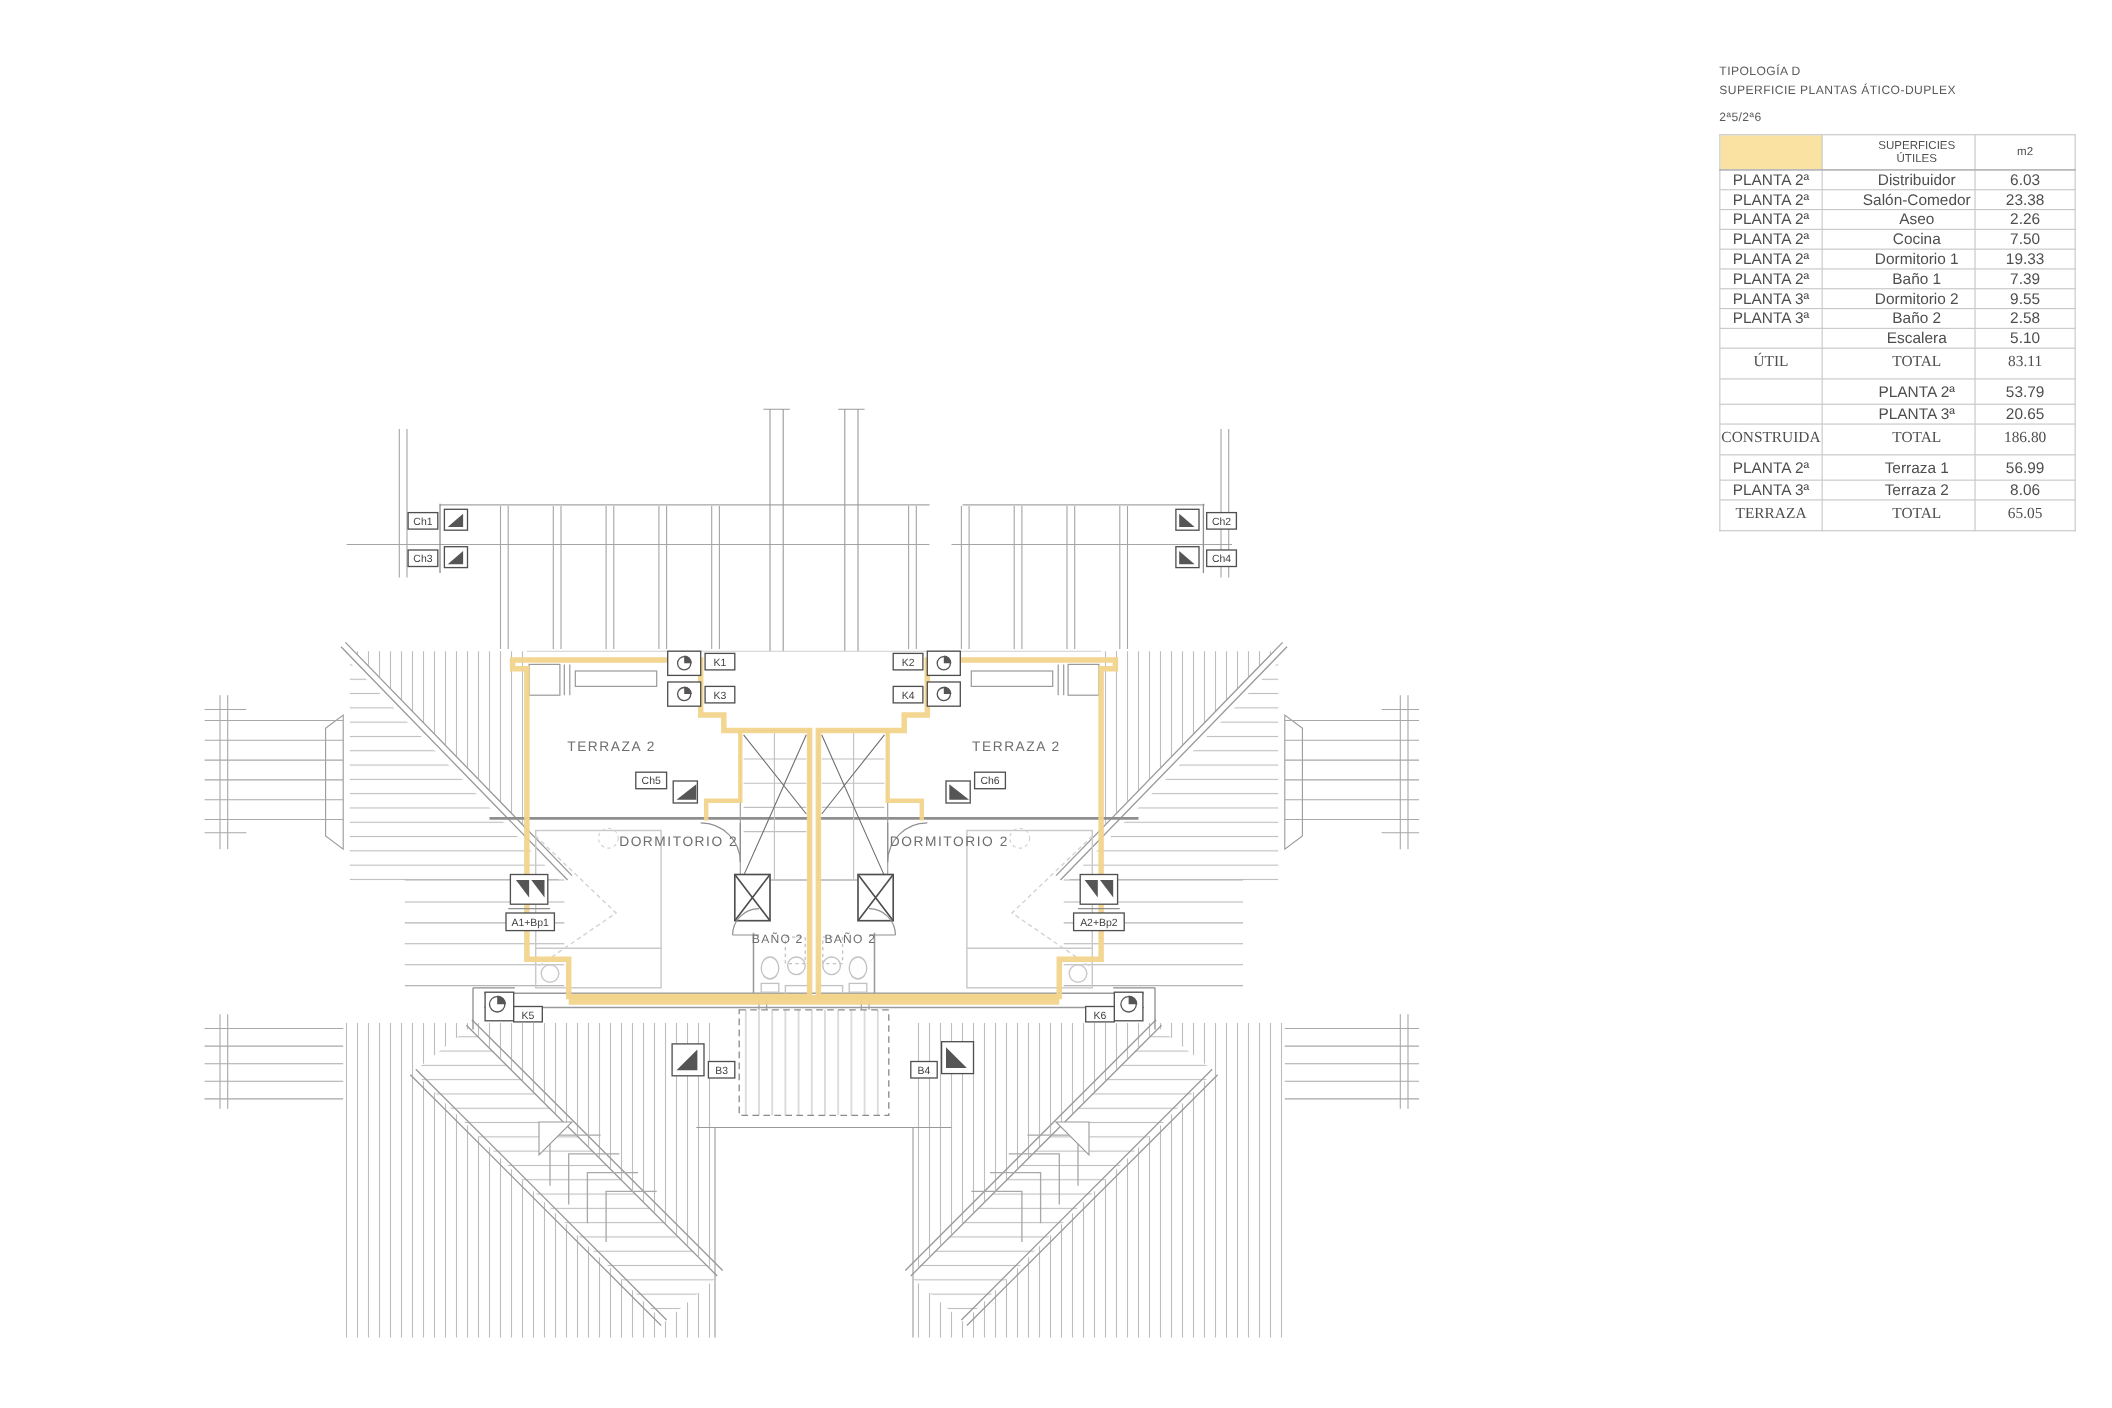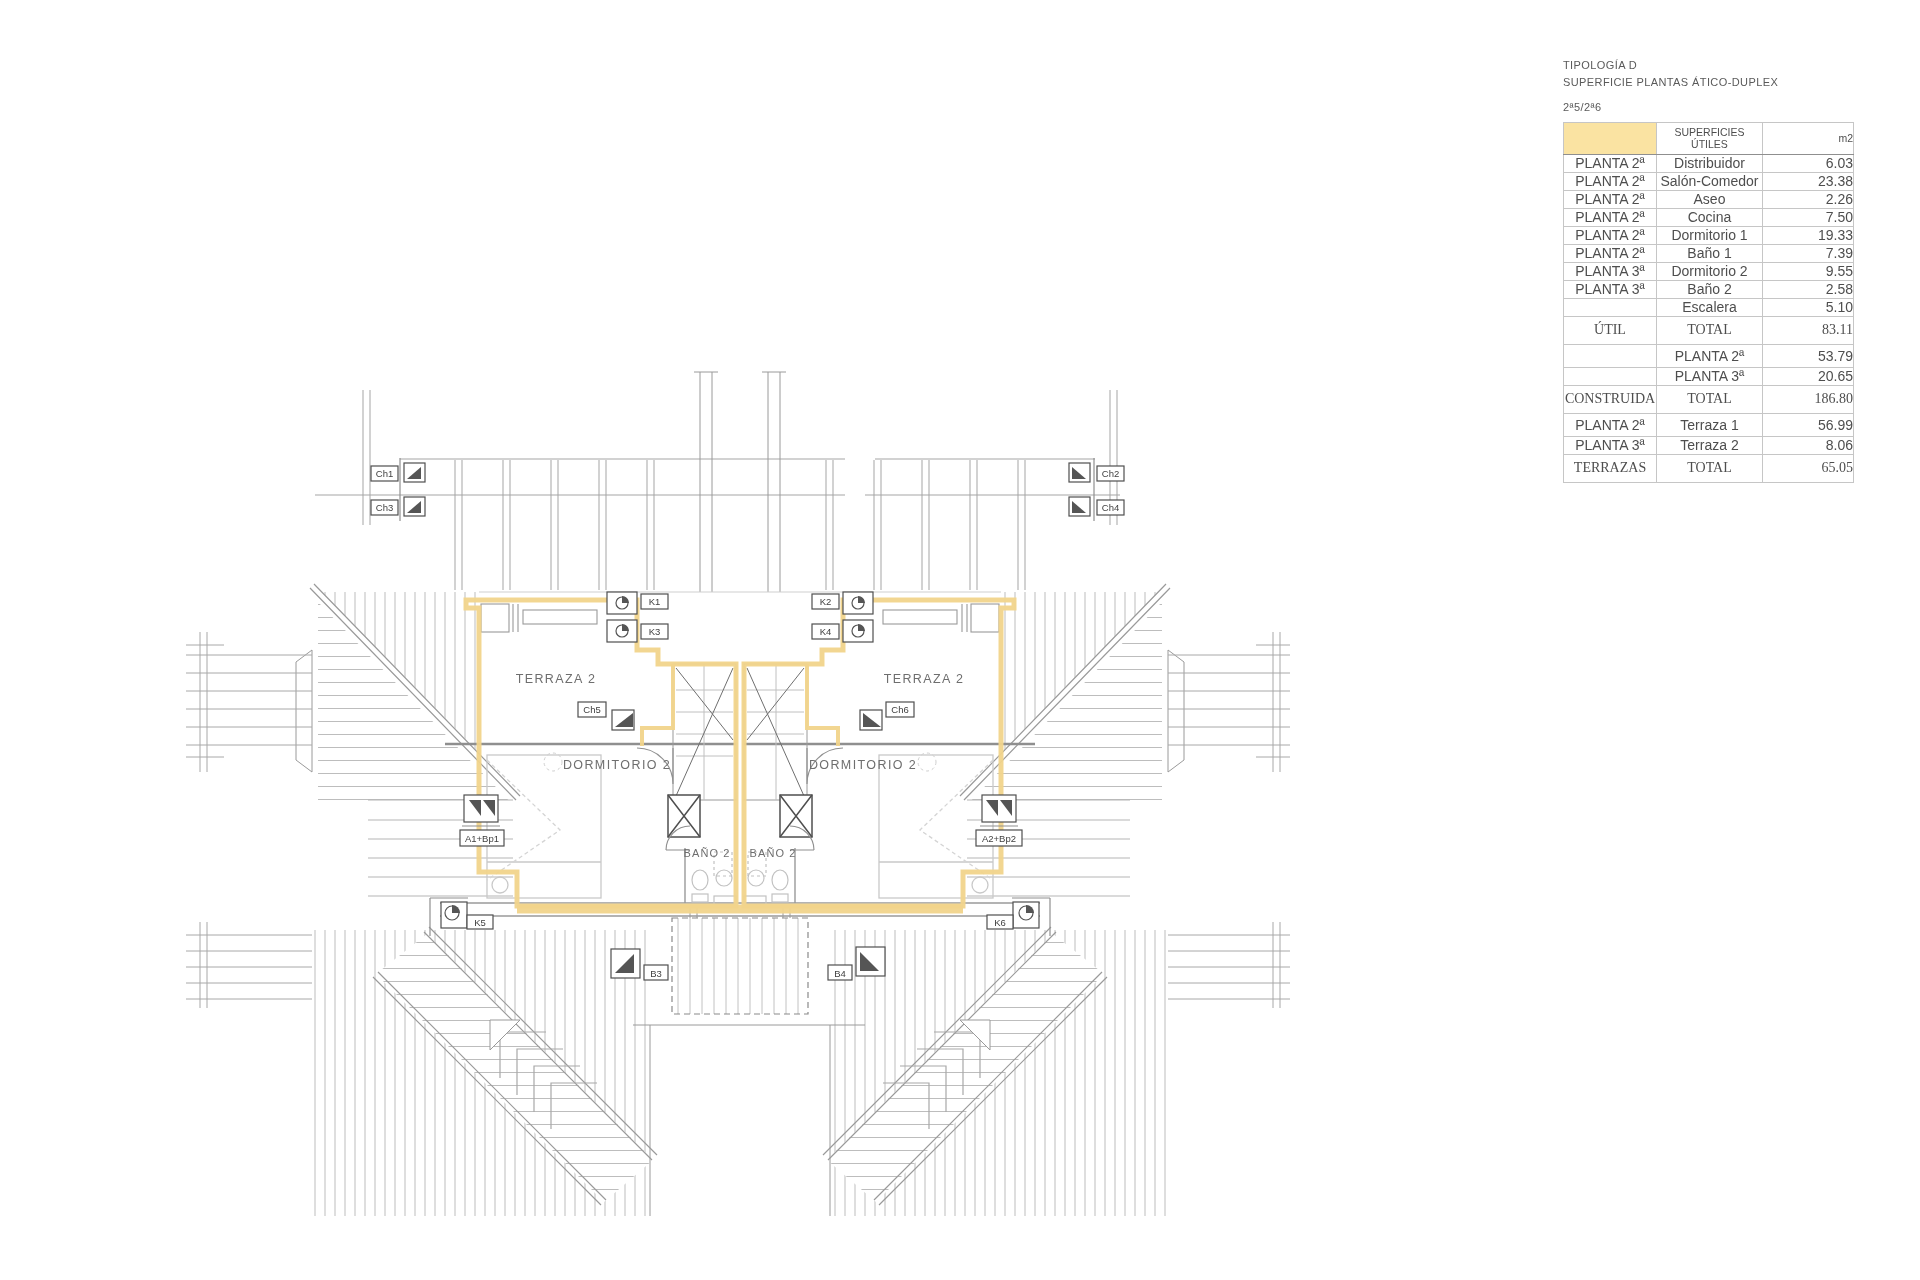--- a/index.html
+++ b/index.html
@@ -7,22 +7,22 @@
         font-family:"Liberation Sans",sans-serif;}
   svg.plan{position:absolute;left:0;top:0;}
   .panel{position:absolute;left:1563px;top:55px;width:288px;color:#565656;}
   .panel .t1,.panel .t2{font-size:11px;letter-spacing:.4px;color:#5a5a5a;margin:4px 0 5px 0;}
   .panel .units{font-size:11px;letter-spacing:.4px;color:#5a5a5a;margin:13px 0 9px 0;}
   table.areas{border-collapse:collapse;width:288px;table-layout:fixed;
               border:1.5px solid #9a9a9a;}
   table.areas td{border:1px solid #c6c6c6;font-size:14px;color:#4e4e4e;text-align:center;
                  padding:0;height:17px;line-height:1.05;overflow:hidden;white-space:nowrap;}
   table.areas .c1{width:92px;}
-  table.areas .c2{width:105px;}
-  table.areas .c3{width:90px;text-align:right;}
+  table.areas .c2{width:105px;padding-left:33px;}
+  table.areas .c3{width:90px;}
   tr.hdr td{height:31px;font-size:10.5px;border-bottom:1.4px solid #8f8f8f;}
   td.ycell{background:#fae3a2;border:1.5px solid #dcb45e;}
   tr.grp td{border-top:1.7px solid #868686;}
   tr.tall td{height:27px;font-family:Liberation Serif, serif;}
   tr.med td{height:22px;}
   text{font-family:"Liberation Sans",sans-serif;}
   .roomlbl{font-size:12.5px;letter-spacing:1.4px;fill:#6e6e6e;text-anchor:middle;}
   .roomlbl2{font-size:11px;letter-spacing:1.1px;fill:#6e6e6e;text-anchor:middle;}
   .taglbl{font-size:9.5px;fill:#3f3f3f;text-anchor:middle;}
 </style>
@@ -377,21 +377,21 @@
             <td class="c1">PLANTA 2ª</td>
             <td class="c2">Terraza 1</td>
             <td class="c3">56.99</td>
           </tr>
     <tr>
             <td class="c1">PLANTA 3ª</td>
             <td class="c2">Terraza 2</td>
             <td class="c3">8.06</td>
           </tr>
     <tr class="grp tall">
-            <td class="c1">TERRAZAS</td>
+            <td class="c1">TERRAZA</td>
             <td class="c2">TOTAL</td>
             <td class="c3">65.05</td>
           </tr>
   </tbody>
       </table>
 </div>
 
 </div>
 
 </body></html>

